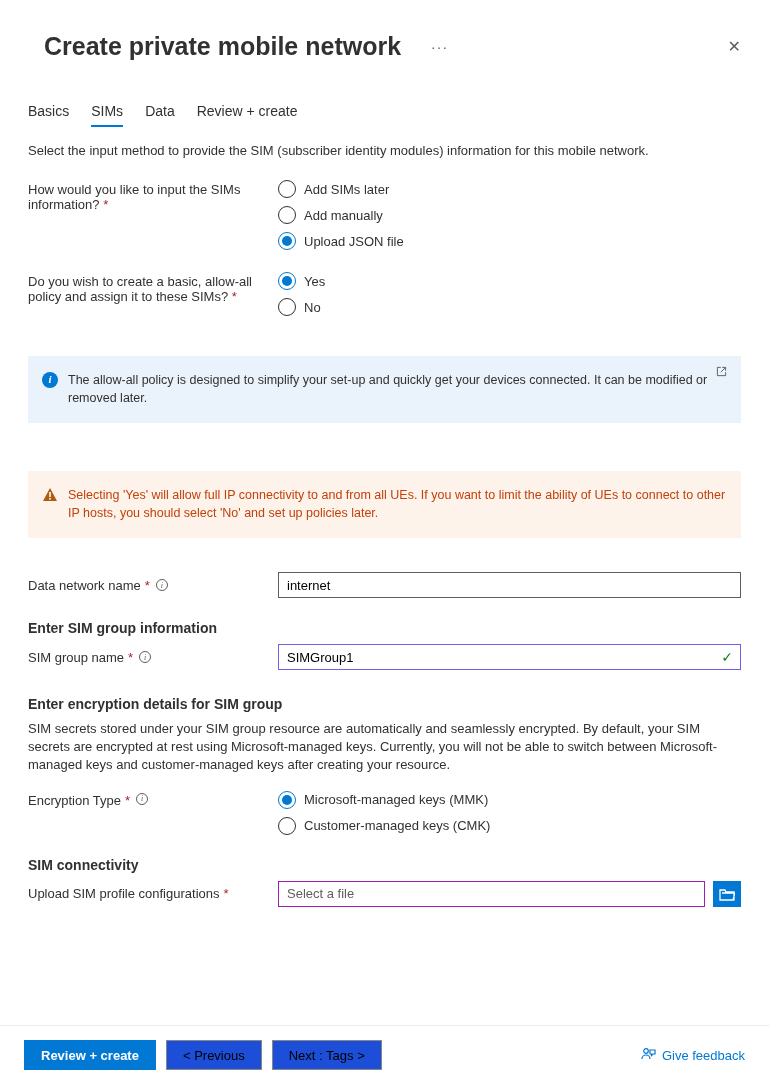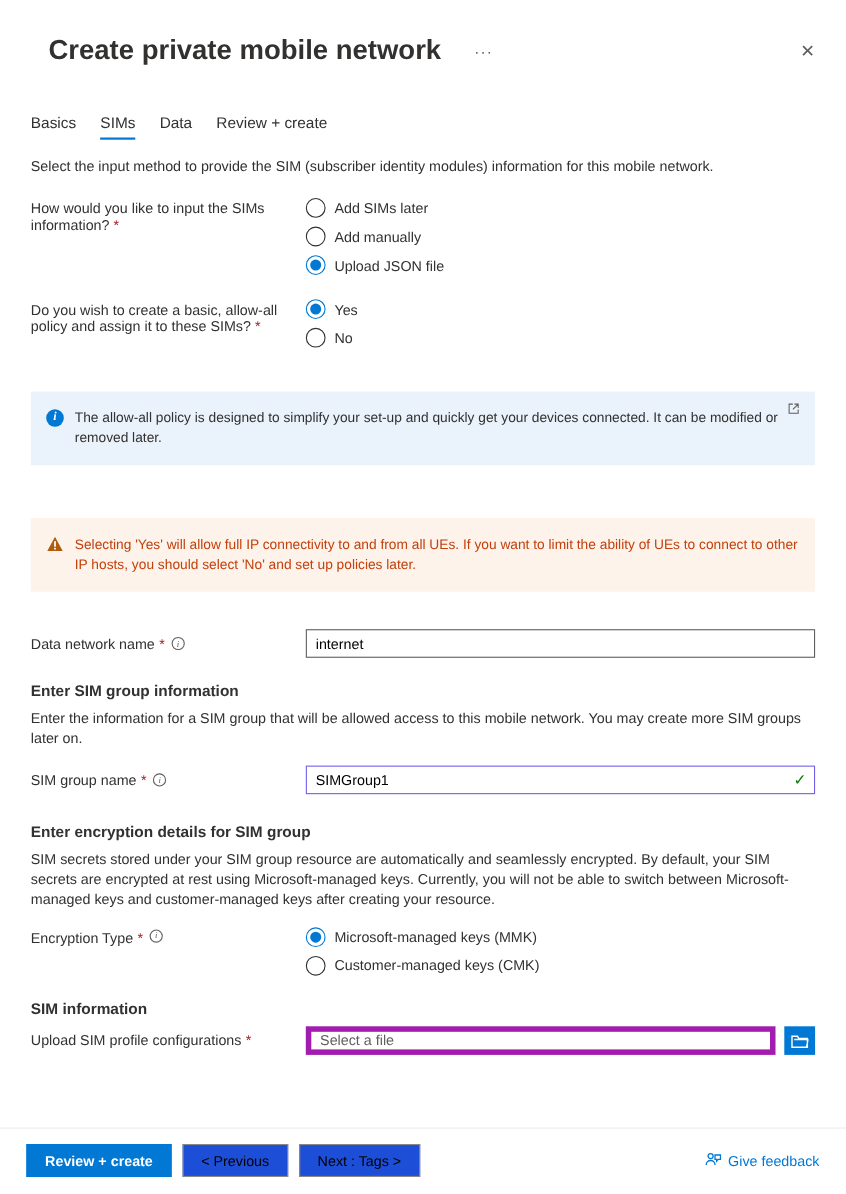--- a/index.html
+++ b/index.html
@@ -196,21 +196,21 @@
     font-size: 14px;
   }
   .file-row {
     display: flex;
     gap: 8px;
   }
   .file-input {
     flex: 1;
     padding: 5px 8px;
     font-size: 13px;
-    border: 5px solid #a21caf;
+    border: 1px solid #a21caf;
     color: #605e5c;
     height: 26px;
     display: flex;
     align-items: center;
   }
   .browse-btn {
     width: 28px;
     height: 26px;
     background: #0078d4;
     color: #fff;
@@ -349,21 +349,20 @@
       <span>Data network name</span>
         <span class="req">*</span>
       <span class="info-icon">i</span>
     </div>
     <div class="form-control-col">
       <input class="text-input" value="internet" style="">
     </div>
   </div>
 
   <div class="section-head">Enter SIM group information</div>
-  <div class="section-desc">Enter the information for a SIM group that will be allowed access to this mobile network. You may create more SIM groups later on.</div>
 
   <div class="form-row">
     <div class="form-label-col centered">
       <span>SIM group name</span>
         <span class="req">*</span>
       <span class="info-icon">i</span>
     </div>
     <div class="form-control-col">
       <div class="input-wrap">
         <input class="text-input validated" value="SIMGroup1" style="">
@@ -388,21 +387,21 @@
             <span class="radio-label">Microsoft-managed keys (MMK)</span>
           </div>
           <div class="radio-item">
             <div class="radio-circle"></div>
             <span class="radio-label">Customer-managed keys (CMK)</span>
           </div>
         </div>
     </div>
   </div>
 
-  <div class="section-head" style="margin-top:10px">SIM information</div>
+  <div class="section-head" style="margin-top:10px">SIM connectivity</div>
 
   <div class="form-row" style="margin-bottom:40px">
     <div class="form-label-col centered">
       <span>Upload SIM profile configurations</span>
         <span class="req">*</span>
     </div>
     <div class="form-control-col">
       <div class="file-row">
         <div class="file-input">Select a file</div>
         <button class="browse-btn">

